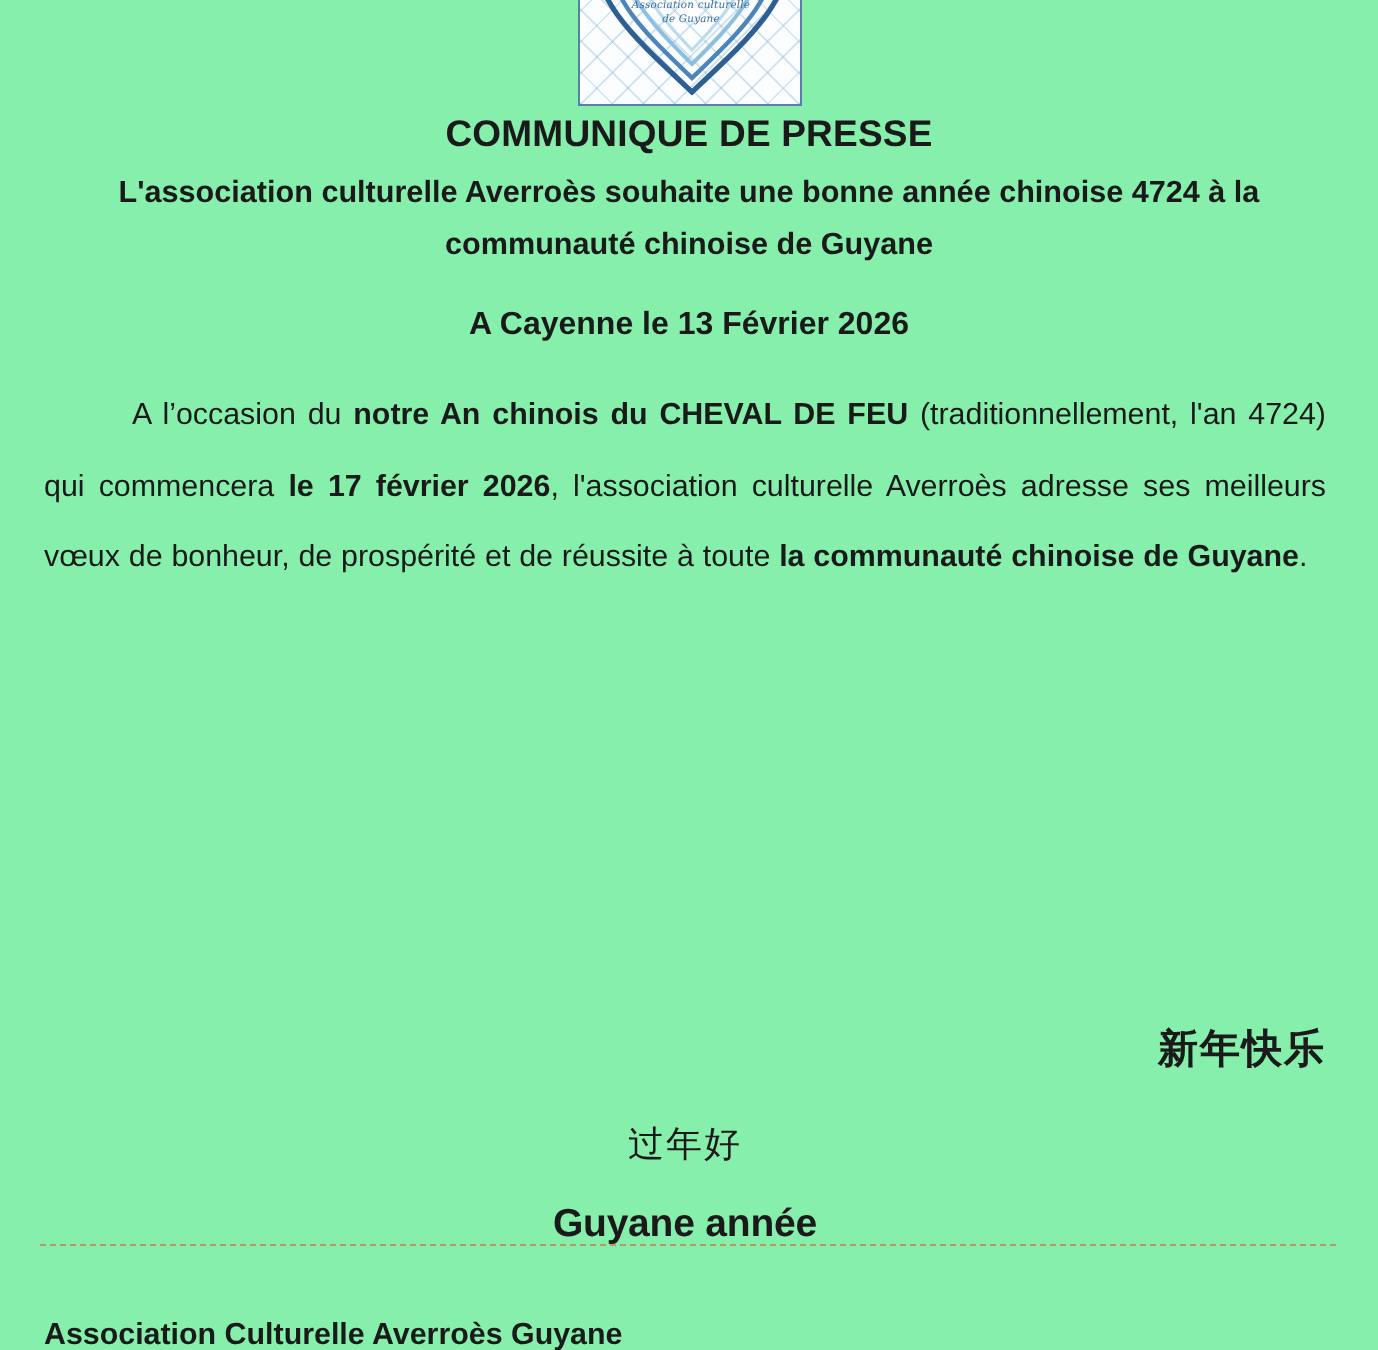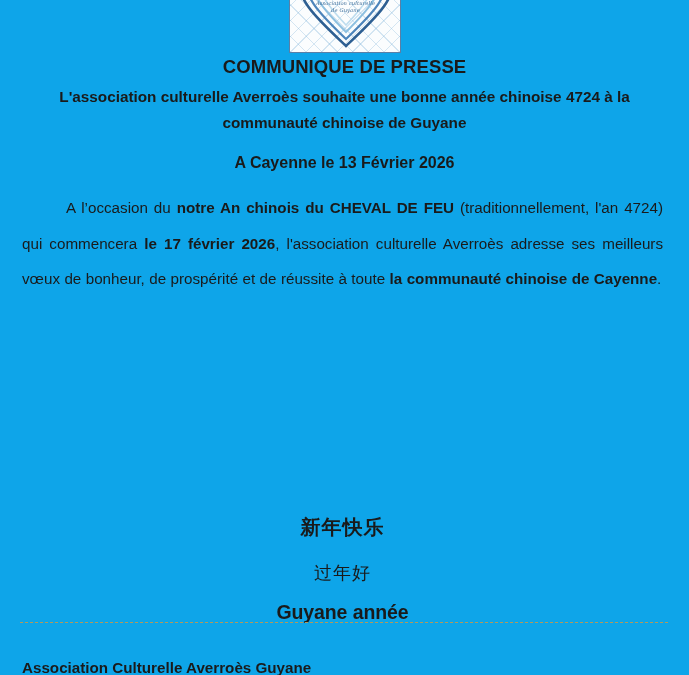--- a/index.html
+++ b/index.html
@@ -14,21 +14,21 @@
     overflow: hidden;
     font-family: "Liberation Sans", sans-serif;
     color: #1a1a1a;
     -webkit-font-smoothing: antialiased;
   }
 
   .page {
     position: relative;
     width: 689px;
     height: 675px;
-    background: #0ea5e9;
+    background: #86efac;
     overflow: hidden;
   }
 
   
   .logo-wrap {
     position: absolute;
     left: 0;
     top: 0;
     width: 689px;
     height: 53px;
@@ -114,26 +114,27 @@
 
   
   .greetings {
     position: absolute;
     left: 22px;
     top: 512px;
     width: 641px;
     text-align: center;
   }
   .cn-big {
-    font-family: Liberation Serif, serif;
+    font-family: Liberation Mono, monospace;
     font-size: 20px;
     font-weight: bold;
     line-height: 30px;
     letter-spacing: 1px;
     margin: 0;
+    text-align: right;
   }
   .cn-small {
     font-family: "DejaVu Sans", sans-serif;
     font-size: 18px;
     font-weight: normal;
     line-height: 30px;
     letter-spacing: 1px;
     margin: 16px 0 0 0;
   }
   .fr-greet {
@@ -197,21 +198,21 @@
     </div>
   </div>
 
   <div class="headings">
     <h1 class="title-main">COMMUNIQUE DE PRESSE</h1>
     <h2 class="title-sub">L'association culturelle Averroès souhaite une bonne année chinoise 4724 à la communauté chinoise de Guyane</h2>
     <p class="title-date">A Cayenne le 13 Février 2026</p>
   </div>
 
   <div class="body-text">
-    <p class="para"><span>A l’occasion du </span><b>notre An chinois du CHEVAL DE FEU</b><span> (traditionnellement, l'an 4724) qui commencera </span><b>le 17 février 2026</b><span>, l'association culturelle Averroès adresse ses meilleurs vœux de bonheur, de prospérité et de réussite à toute </span><b>la communauté chinoise de Cayenne</b><span>.</span></p>
+    <p class="para"><span>A l’occasion du </span><b>notre An chinois du CHEVAL DE FEU</b><span> (traditionnellement, l'an 4724) qui commencera </span><b>le 17 février 2026</b><span>, l'association culturelle Averroès adresse ses meilleurs vœux de bonheur, de prospérité et de réussite à toute </span><b>la communauté chinoise de Guyane</b><span>.</span></p>
   </div>
 
   <div class="greetings">
     <p class="cn-big">新年快乐</p>
     <p class="cn-small">过年好</p>
     <p class="fr-greet">Guyane année</p>
   </div>
 
   <div class="separator" style="border-top-color: rgb(176, 154, 94);"></div>
 

